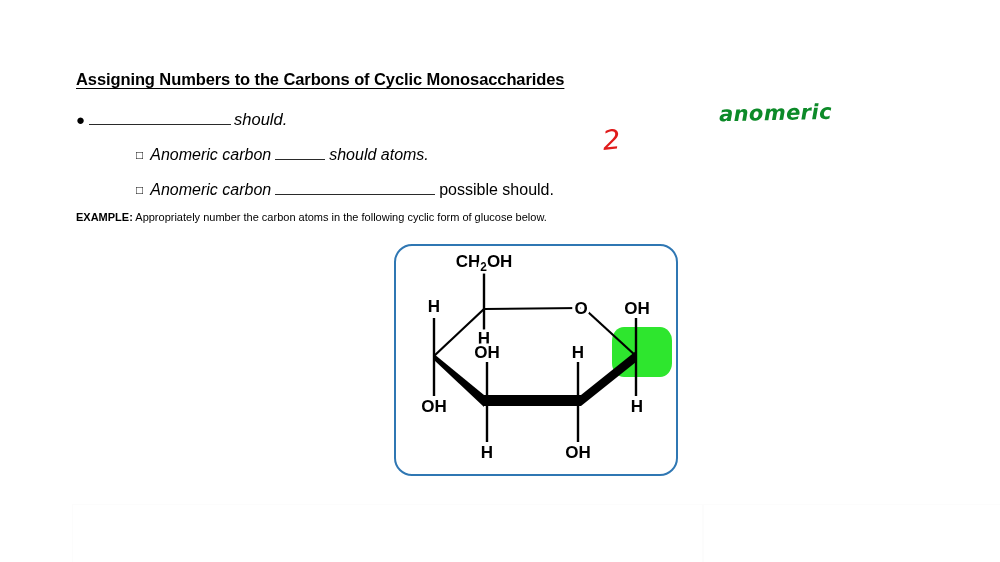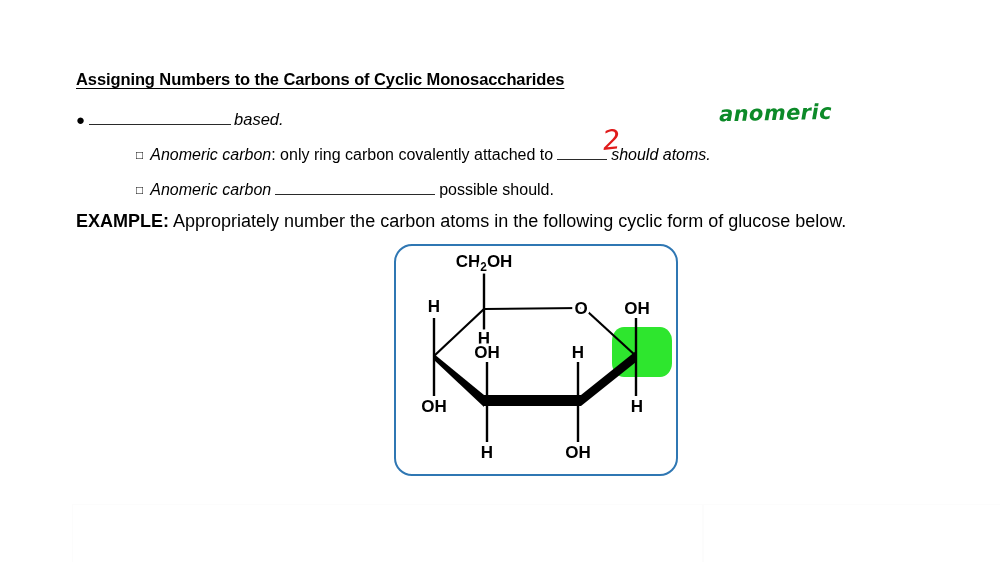--- a/index.html
+++ b/index.html
@@ -69,21 +69,21 @@
     margin-right: 7px;
     position: relative;
     top: -1px;
   }
   .ital { font-style: italic; }
 
   .example-line {
     position: absolute;
     left: 36px;
     top: 199px;
-    font-size: 18px;
+    font-size: 11px;
     white-space: nowrap;
   }
   .example-kw { font-weight: bold; }
 
   
   .blank {
     display: inline-block;
     border-bottom: 1.6px solid #2a2a2a;
     vertical-align: bottom;
     position: relative;
@@ -157,27 +157,26 @@
 </head>
 <body>
 
 <div class="slide">
 
   <div class="title">Assigning Numbers to the Carbons of Cyclic Monosaccharides</div>
 
   <div class="bullet-main">
     <span class="bullet-dot">●</span>
     <span class="blank blank-anomeric"></span>
-    <span class="ital">based.</span>
+    <span class="ital">should.</span>
   </div>
 
   <div class="sub-bullet b1">
     <span class="sq">□</span>
     <span class="ital">Anomeric carbon</span>
-    <span>: only ring carbon covalently attached to</span>
     <span class="blank blank-two"></span>
     <span class="ital">should atoms.</span>
   </div>
 
   <div class="sub-bullet b2">
     <span class="sq">□</span>
     <span class="ital">Anomeric carbon</span>
     <span class="blank blank-long"></span>
     <span>possible should.</span>
   </div>

